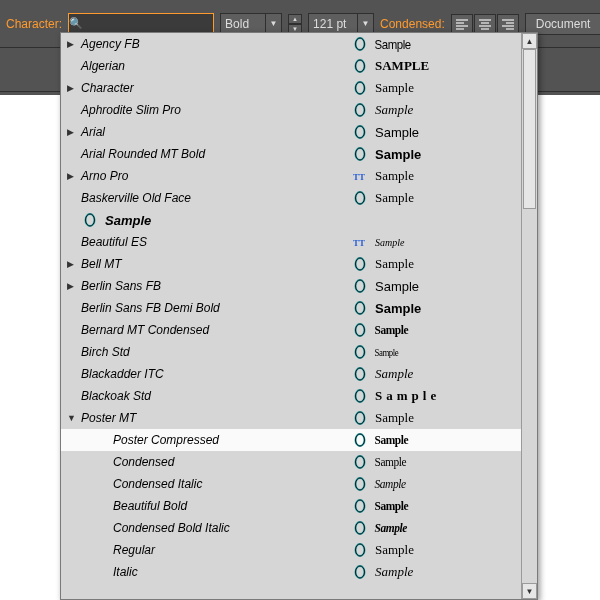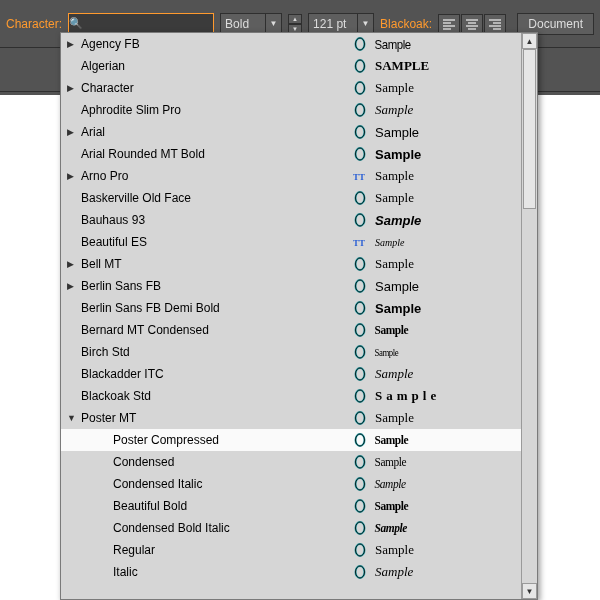--- a/index.html
+++ b/index.html
@@ -90,21 +90,21 @@
     border-bottom:0;
     font-size:12px;
     color:#000;
     position:relative;
   }
   .font-row.hover { background:#fafafa; }
   .font-row.child .name { padding-left:34px; }
   .tri {
     width:12px; display:inline-block; font-size:9px; color:#333;
   }
-  .name { flex: 0 0 270px; padding-left:2px; white-space:nowrap; overflow:hidden; }
+  .name { flex: 0 0 270px; padding-left:2px; white-space:nowrap; overflow:hidden;font-style:italic; }
   .type-ic {
     width:22px; display:flex; align-items:center; justify-content:center;
   }
   .type-ic svg { width:14px; height:14px; }
   .samp { flex:1; font-size:13px; color:#000; padding-left:4px; }
   .s-bold { font-weight:700; }
   .s-italic { font-style:italic; }
   .s-serif { font-family: Georgia, 'Times New Roman', serif; }
   .s-script { font-family: 'Segoe Script', 'Brush Script MT', cursive; font-style:italic; }
   .s-cond { letter-spacing:-0.5px; transform:scaleX(.88); transform-origin:left; display:inline-block; }
@@ -140,21 +140,21 @@
     <div class="dd-btn">▼</div>
   </div>
   <div class="stepper">
     <div>▲</div>
     <div>▼</div>
   </div>
   <div class="combo size">
     <input value="121 pt" style="">
     <div class="dd-btn">▼</div>
   </div>
-  <span class="label">Blackoak:</span>
+  <span class="label">Condensed:</span>
   <div class="align-group">
     <div class="align-btn">
       <svg viewBox="0 0 14 12">
           <line x1="1" y1="2" x2="13" y2="2"></line>
           <line x1="1" y1="5" x2="9" y2="5"></line>
           <line x1="1" y1="8" x2="13" y2="8"></line>
           <line x1="1" y1="11" x2="9" y2="11"></line>
         </svg>
     </div>
     <div class="align-btn">
@@ -264,21 +264,20 @@
         <span class="type-ic">
           <svg viewBox="0 0 14 14">
             <ellipse cx="7" cy="7" rx="4.5" ry="6" fill="none" stroke="#2aa0a8" stroke-width="2"></ellipse>
             <ellipse cx="7" cy="7" rx="4.5" ry="6" fill="none" stroke="#000" stroke-width="0.8"></ellipse>
           </svg>
         </span>
         <span class="samp s-serif">Sample</span>
       </div>
       <div class="font-row">
         <span class="tri"></span>
-        <span class="name">Bauhaus 93</span>
         <span class="type-ic">
           <svg viewBox="0 0 14 14">
             <ellipse cx="7" cy="7" rx="4.5" ry="6" fill="none" stroke="#2aa0a8" stroke-width="2"></ellipse>
             <ellipse cx="7" cy="7" rx="4.5" ry="6" fill="none" stroke="#000" stroke-width="0.8"></ellipse>
           </svg>
         </span>
         <span class="samp s-bold s-italic">Sample</span>
       </div>
       <div class="font-row">
         <span class="tri"></span>

